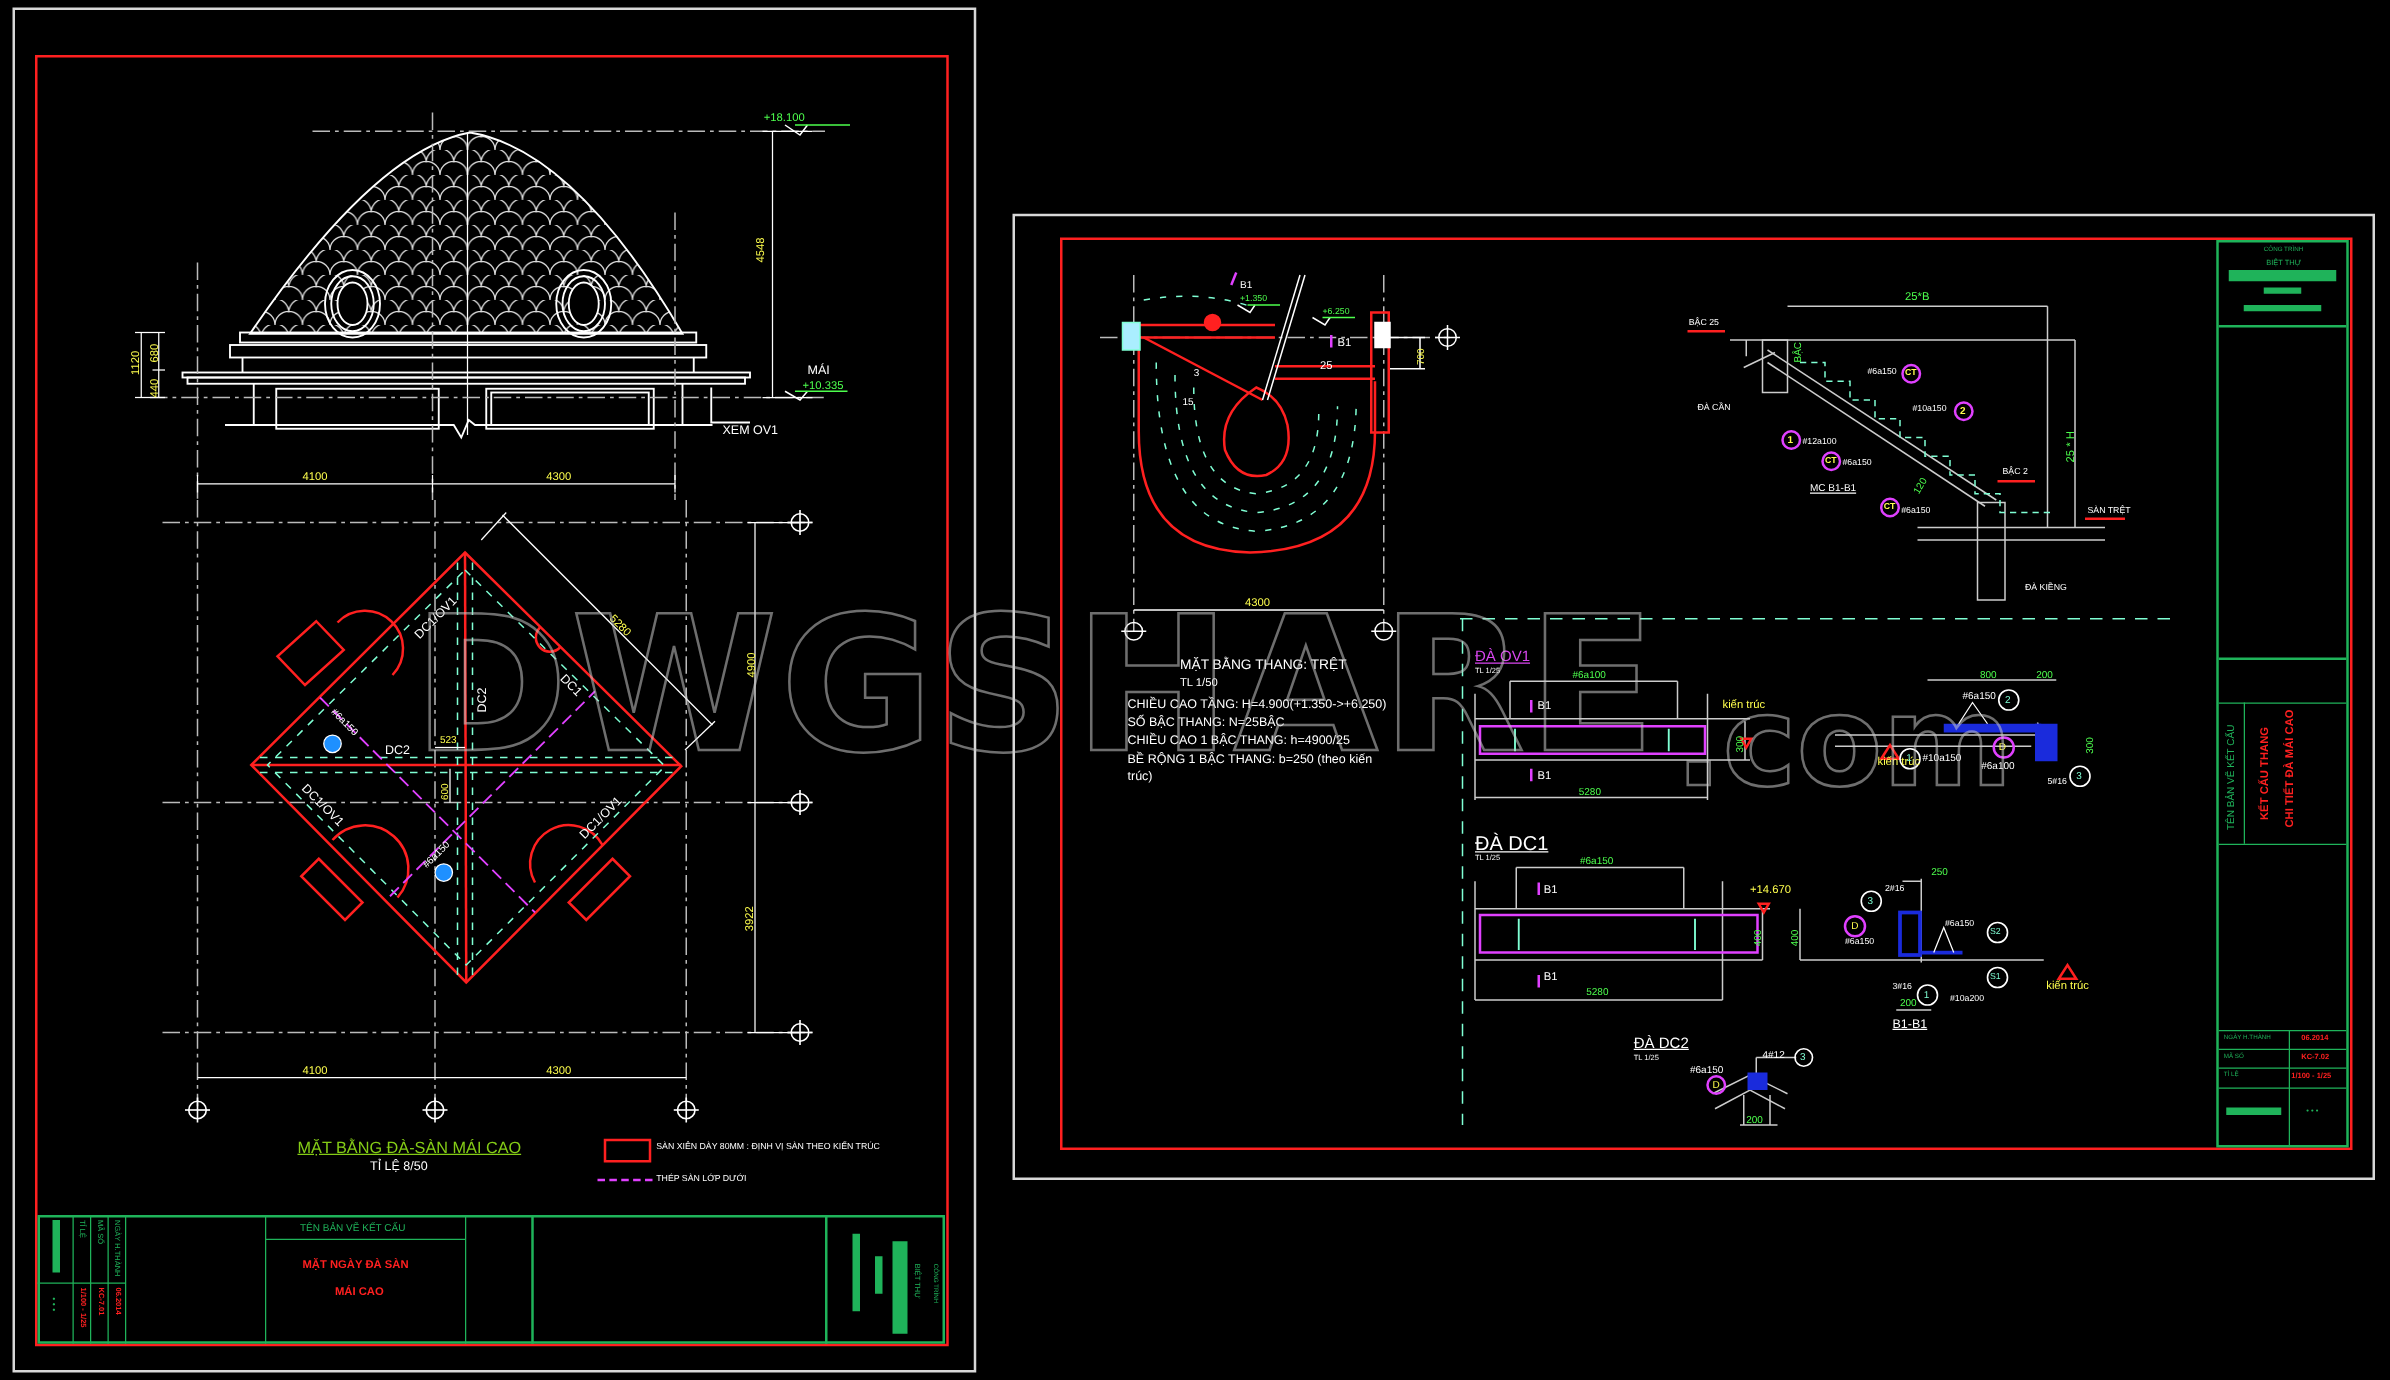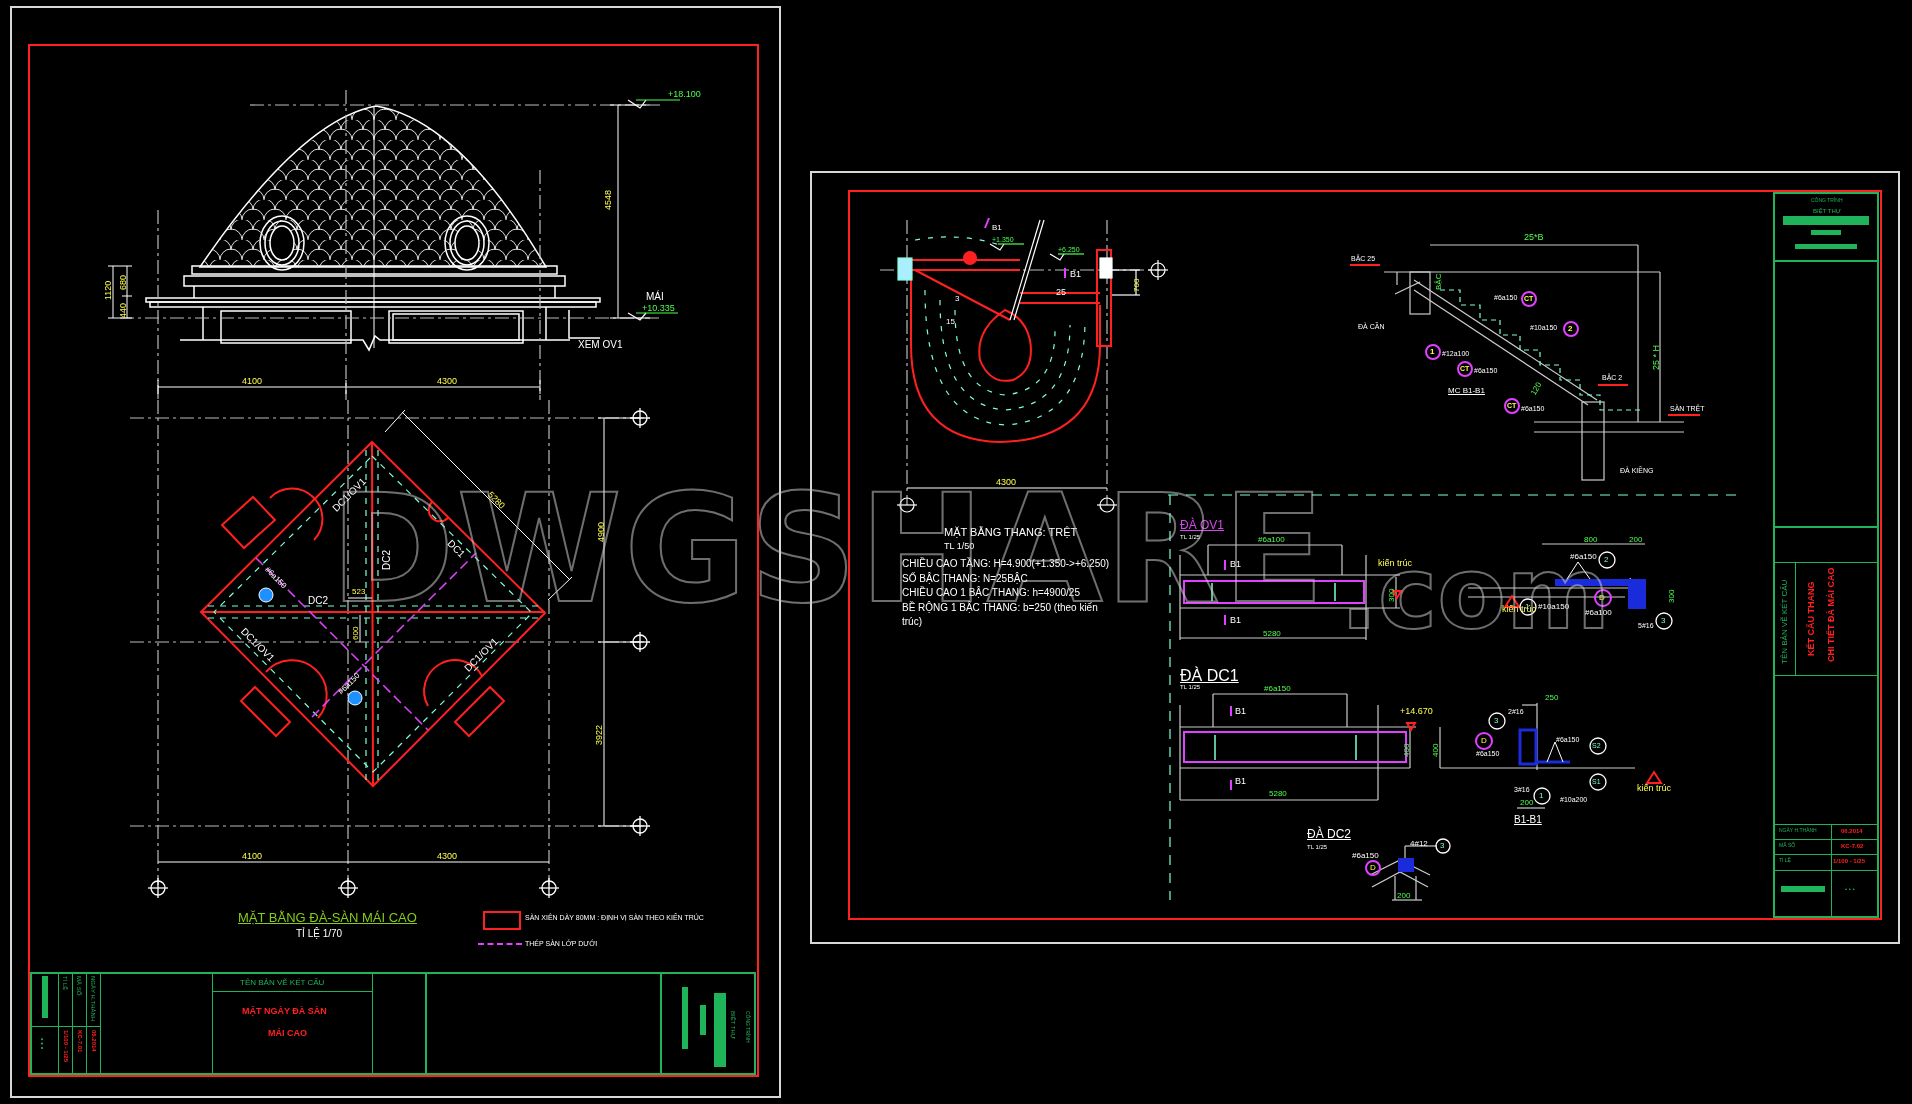--- a/index.html
+++ b/index.html
@@ -78,21 +78,21 @@
       <line x1="540" y1="380" x2="540" y2="394"></line>
   </g>
 
   <g stroke="#fff" stroke-width="1.2" fill="none">
     <polyline points="628,100 640,108 646,100"></polyline>
       <line x1="636" y1="100" x2="680" y2="100" stroke="#4dff4d"></line>
     <polyline points="628,313 640,320 646,313"></polyline>
       <line x1="636" y1="313" x2="678" y2="313" stroke="#4dff4d"></line>
   </g>
 </svg>
-<div class="t" style="left:668px;top:90px;font-size:9px;color:#4dff4d;">+18.100</div>
+<div class="t" style="left:611px;top:90px;font-size:9px;color:#4dff4d;">+18.100</div>
 <div class="t" style="left:646px;top:292px;font-size:10px;color:#fff;">MÁI</div>
 <div class="t" style="left:642px;top:304px;font-size:9px;color:#4dff4d;">+10.335</div>
 <div class="t" style="left:604px;top:210px;font-size:9px;color:#ffff4d;transform:rotate(-90deg);transform-origin:left top;">4548</div>
 <div class="t" style="left:104px;top:300px;font-size:9px;color:#ffff4d;transform:rotate(-90deg);transform-origin:left top;">1120</div>
 <div class="t" style="left:119px;top:290px;font-size:9px;color:#ffff4d;transform:rotate(-90deg);transform-origin:left top;">680</div>
 <div class="t" style="left:119px;top:318px;font-size:9px;color:#ffff4d;transform:rotate(-90deg);transform-origin:left top;">440</div>
 <div class="t" style="left:578px;top:340px;font-size:10px;color:#fff;">XEM OV1</div>
 <div class="t" style="left:242px;top:377px;font-size:9px;color:#ffff4d;">4100</div>
 <div class="t" style="left:437px;top:377px;font-size:9px;color:#ffff4d;">4300</div>
 
@@ -185,21 +185,21 @@
 <div class="t" style="left:328px;top:490px;font-size:10px;color:#fff;transform:rotate(-45deg);">DC1/OV1</div>
 <div class="t" style="left:446px;top:544px;font-size:10px;color:#fff;transform:rotate(45deg);">DC1</div>
 <div class="t" style="left:382px;top:570px;font-size:10px;color:#fff;transform:rotate(-90deg);transform-origin:left top;">DC2</div>
 <div class="t" style="left:308px;top:596px;font-size:10px;color:#fff;">DC2</div>
 <div class="t" style="left:236px;top:640px;font-size:10px;color:#fff;transform:rotate(45deg);">DC1/OV1</div>
 <div class="t" style="left:460px;top:650px;font-size:10px;color:#fff;transform:rotate(-45deg);">DC1/OV1</div>
 <div class="t" style="left:262px;top:574px;font-size:8px;color:#fff;transform:rotate(45deg);">#6a150</div>
 <div class="t" style="left:336px;top:680px;font-size:8px;color:#fff;transform:rotate(-45deg);">#6a150</div>
 
 <div class="t" style="left:238px;top:911px;font-size:13px;color:#84cc16;text-decoration:underline;">MẶT BẰNG ĐÀ-SÀN MÁI CAO</div>
-<div class="t" style="left:296px;top:929px;font-size:10px;color:#fff;">TỈ LỆ 1/70</div>
+<div class="t" style="left:296px;top:929px;font-size:10px;color:#fff;">TỈ LỆ 8/50</div>
 <div class="abs" style="left:483px;top:911px;width:34px;height:15px;border:2px solid #ff2020;"></div>
 <div class="t" style="left:525px;top:914px;font-size:7px;color:#fff;">SÀN XIÊN DÀY 80MM : ĐỊNH VỊ SÀN THEO KIẾN TRÚC</div>
 <div class="abs" style="left:478px;top:943px;width:44px;height:0;border-top:2px dashed #e040ff;"></div>
 <div class="t" style="left:525px;top:940px;font-size:7px;color:#fff;">THÉP SÀN LỚP DƯỚI</div>
 
 <div class="abs" style="left:30px;top:972px;width:726px;height:103px;border:2px solid #1fb35a;box-sizing:border-box;"></div>
 <div class="abs" style="left:100px;top:972px;width:0;height:103px;border-left:1px solid #1fb35a;"></div>
 <div class="abs" style="left:212px;top:972px;width:0;height:103px;border-left:1px solid #1fb35a;"></div>
 <div class="abs" style="left:425px;top:972px;width:0;height:103px;border-left:2px solid #1fb35a;"></div>
 <div class="abs" style="left:660px;top:972px;width:0;height:103px;border-left:2px solid #1fb35a;"></div>

